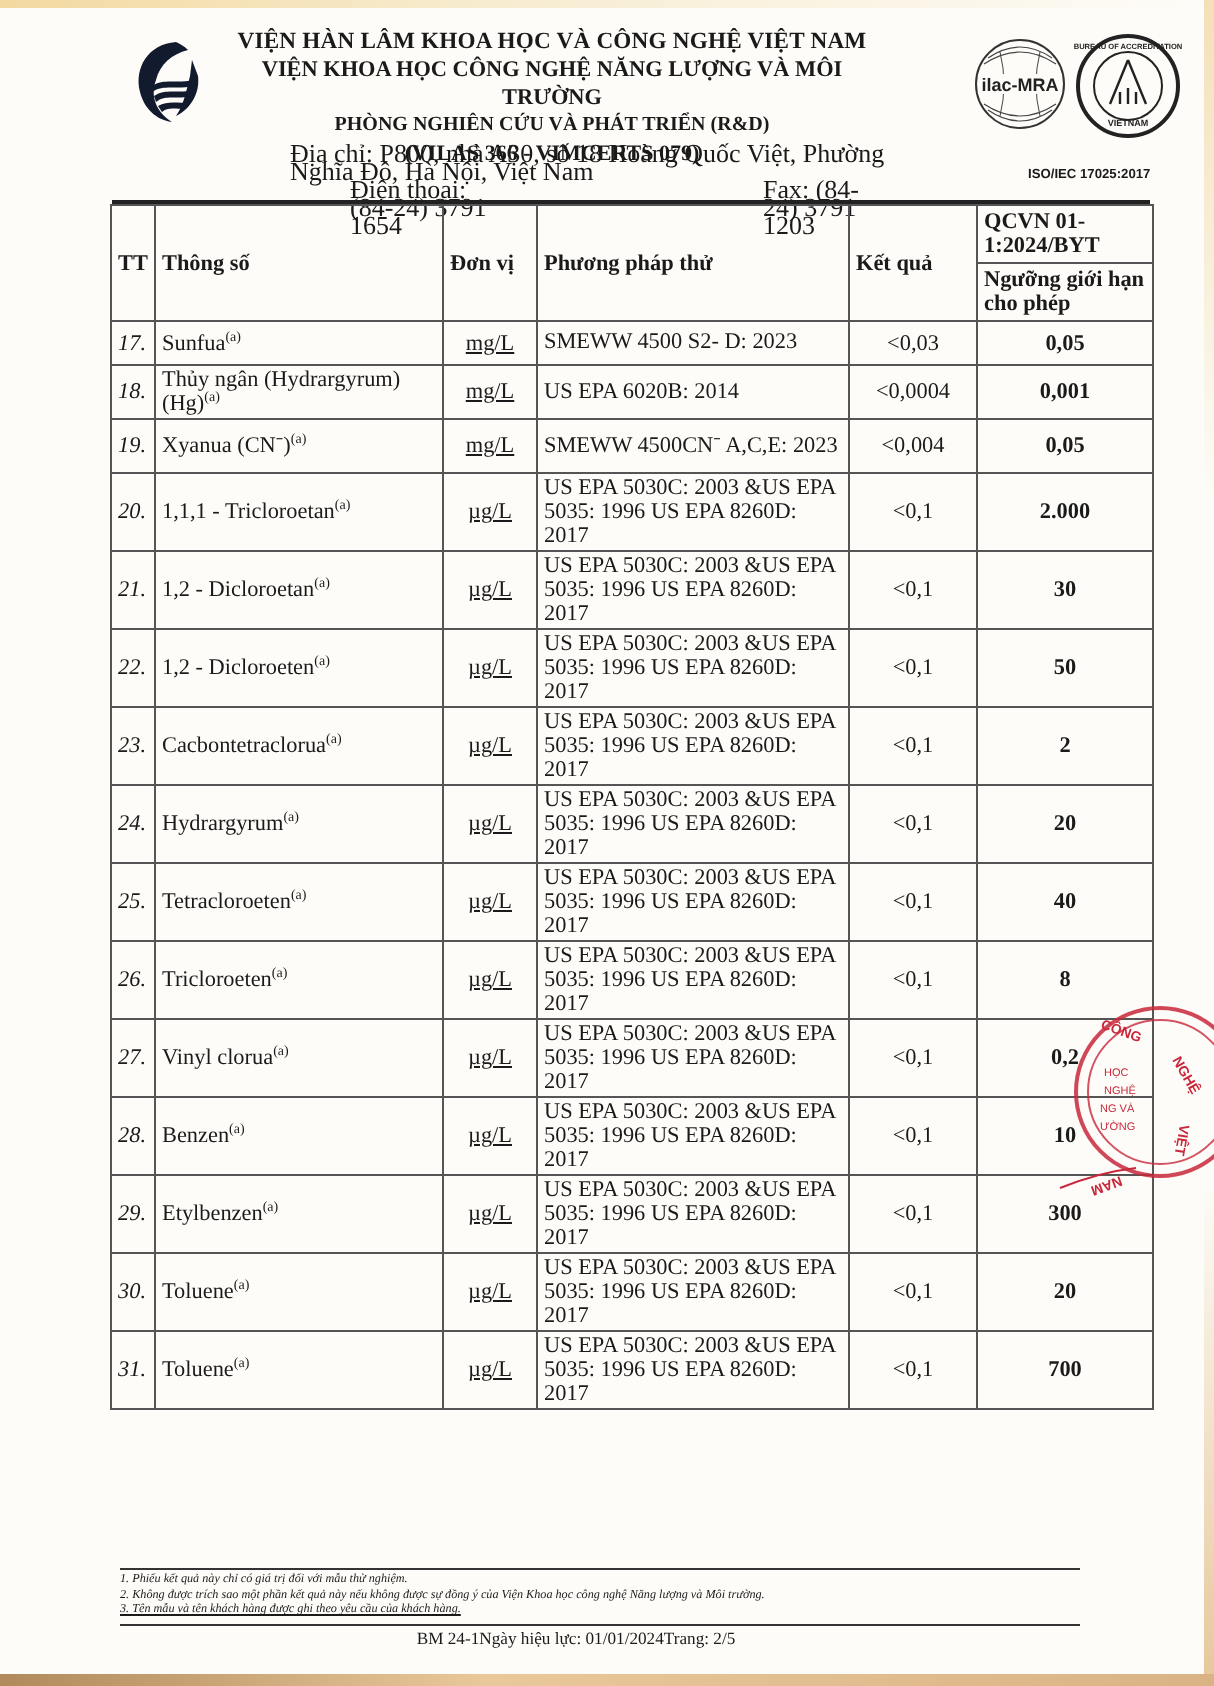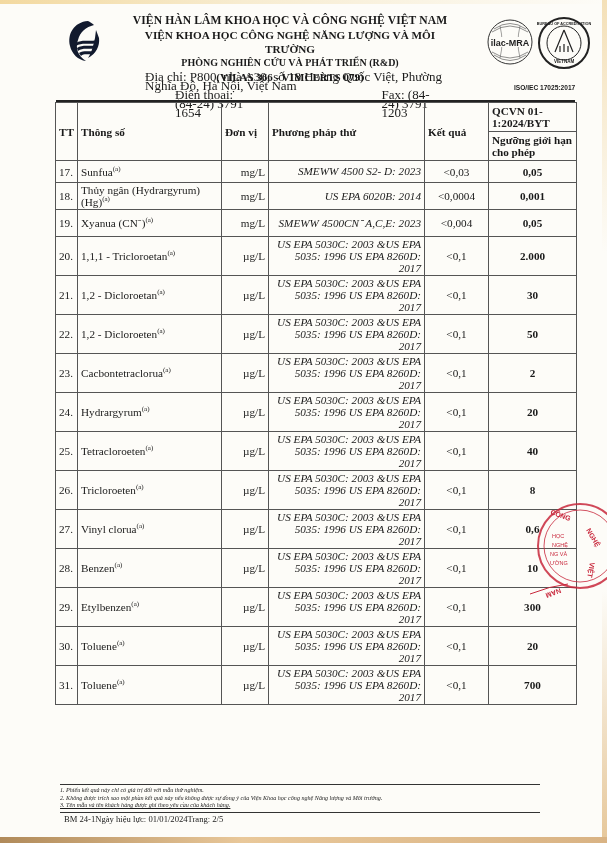--- a/index.html
+++ b/index.html
@@ -9,21 +9,21 @@
     font-family: "Liberation Serif", serif;
     color: #1a1a1a;
     position: relative;
   }
   .page-edge-top { position: absolute; left: 0; top: 0; width: 607px; height: 4px; background: linear-gradient(90deg, #f3d9a0, #f7ecd0 40%, #fdfcf8); }
   .page-edge-bottom { position: absolute; left: 0; bottom: 0; width: 607px; height: 6px; background: linear-gradient(90deg, #b08a5a, #e9c89a 40%, #d9b384); }
   .page-edge-right { position: absolute; right: 0; top: 0; width: 5px; height: 843px; background: linear-gradient(180deg, #f4e0b8, #fdfcf8 30%, #fdfcf8 70%, #e6c79a); }
 
   
   .logo { position: absolute; left: 66px; top: 18px; width: 36px; height: 46px; }
-  .hdr { position: absolute; left: 120px; top: 14px; width: 340px; text-align: center; font-weight: bold; }
+  .hdr { position: absolute; left: 106px; top: 14px; width: 340px; text-align: center; font-weight: bold; }
   .hdr .l1 { font-size: 11.6px; line-height: 14px; letter-spacing: 0.1px; }
   .hdr .l2 { font-size: 11.2px; line-height: 14px; }
   .hdr .l3 { font-size: 10px; line-height: 14px; }
   .hdr .l4 { font-size: 11px; line-height: 14px; }
   .addr { position: absolute; left: 145px; top: 72px; width: 300px; font-size: 13px; line-height: 9px; font-weight: normal; }
   .addr .row { display: flex; }
   .addr .phone { margin-left: 30px; }
   .addr .fax { margin-left: 100px; padding-left: 25px; }
 
   .badge-ilac { position: absolute; left: 486px; top: 18px; width: 48px; height: 48px; }
@@ -47,42 +47,42 @@
   table.results th { font-weight: bold; font-size: 11.2px; text-align: left; }
   th.qcvn-top { height: 28px; line-height: 12px; }
   th.qcvn-bottom { height: 28px; line-height: 12px; margin-left: 24px; }
   col.c-tt { width: 22px; }
   col.c-param { width: 144px; }
   col.c-unit { width: 47px; }
   col.c-method { width: 156px; }
   col.c-result { width: 64px; }
   col.c-limit { width: 88px; }
 
-  td.tt { text-align: left; padding-left: 2px; font-size: 11.2px; }
+  td.tt { text-align: left; padding-left: 2px; font-size: 11.2px; font-style: italic; }
   td.param { text-align: left; padding-left: 4px; line-height: 12px; }
-  td.unit { text-align: right; }
-  td.method { text-align: right; line-height: 12.2px; font-style: italic; }
+  td.unit { text-align: center; text-decoration: underline; }
+  td.method { text-align: left; line-height: 12.2px; }
   td.result { text-align: center; }
   td.limit { text-align: center; font-weight: bold; }
   sup { font-size: 7px; vertical-align: super; line-height: 0; }
 
   tr.short td { height: 21px; }
   tr.mid td { height: 26px; }
   tr.tall td { height: 38px; }
 
   
   .stamp { position: absolute; left: 520px; top: 490px; width: 90px; height: 112px; pointer-events: none; }
 
   
   .footer-rule { position: absolute; left: 60px; top: 784px; width: 480px; height: 1px; background: #333; }
   .notes { position: absolute; left: 60px; top: 787px; width: 470px; font-style: italic; font-size: 6.1px; line-height: 7.6px; }
   .notes div { white-space: nowrap; }
   .notes .n3 { text-decoration: underline; }
   .footer-rule2 { position: absolute; left: 60px; top: 812px; width: 480px; height: 1px; background: #333; }
-  .foot { position: absolute; left: 64px; top: 814px; width: 480px; font-size: 8.6px; display: flex; justify-content: flex-start; }
+  .foot { position: absolute; left: 48px; top: 814px; width: 480px; font-size: 8.6px; display: flex; justify-content: center; }
 </style>
 </head>
 <body>
 
 <div class="page-edge-top"></div>
 <div class="page-edge-right"></div>
 <div class="page-edge-bottom"></div>
 
 <svg class="logo" viewBox="0 0 36 46">
   <path d="M22 3 C8 4 1 16 4 28 C6 36 12 42 20 43 C12 38 9 30 12 22 C14 14 20 9 28 7 C26 5 24 4 22 3 Z" fill="#121a2e"></path>
@@ -231,21 +231,21 @@
         <td class="method">US EPA 5030C: 2003 &amp;US EPA 5035: 1996 US EPA 8260D: 2017</td>
         <td class="result">&lt;0,1</td>
         <td class="limit">8</td>
       </tr>
       <tr class="tall">
         <td class="tt">27.</td>
         <td class="param"><span>Vinyl clorua</span><sup>(a)</sup></td>
         <td class="unit">µg/L</td>
         <td class="method">US EPA 5030C: 2003 &amp;US EPA 5035: 1996 US EPA 8260D: 2017</td>
         <td class="result">&lt;0,1</td>
-        <td class="limit">0,6</td>
+        <td class="limit">0,2</td>
       </tr>
       <tr class="tall">
         <td class="tt">28.</td>
         <td class="param"><span>Benzen</span><sup>(a)</sup></td>
         <td class="unit">µg/L</td>
         <td class="method">US EPA 5030C: 2003 &amp;US EPA 5035: 1996 US EPA 8260D: 2017</td>
         <td class="result">&lt;0,1</td>
         <td class="limit">10</td>
       </tr>
       <tr class="tall">

